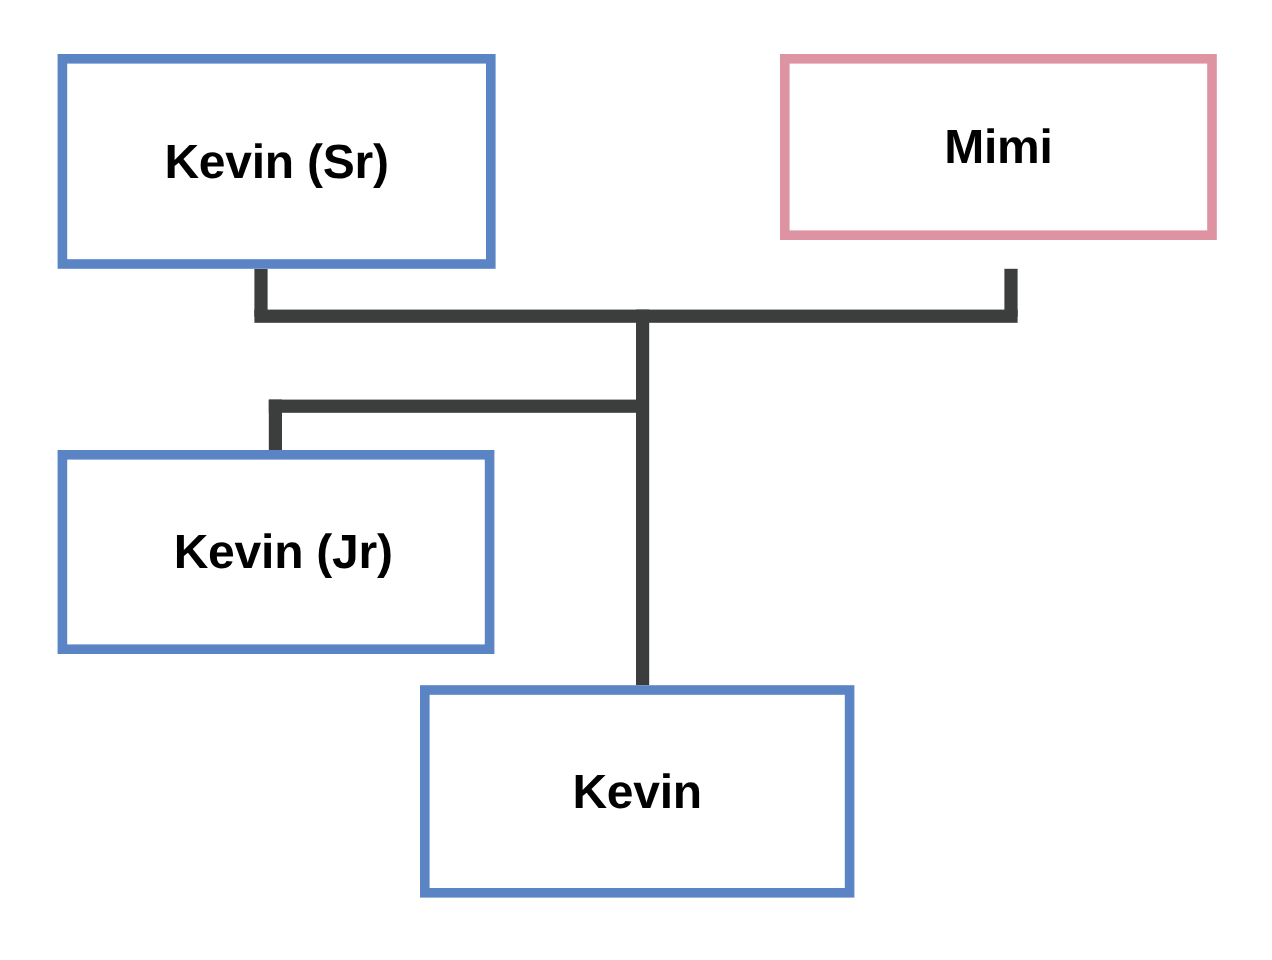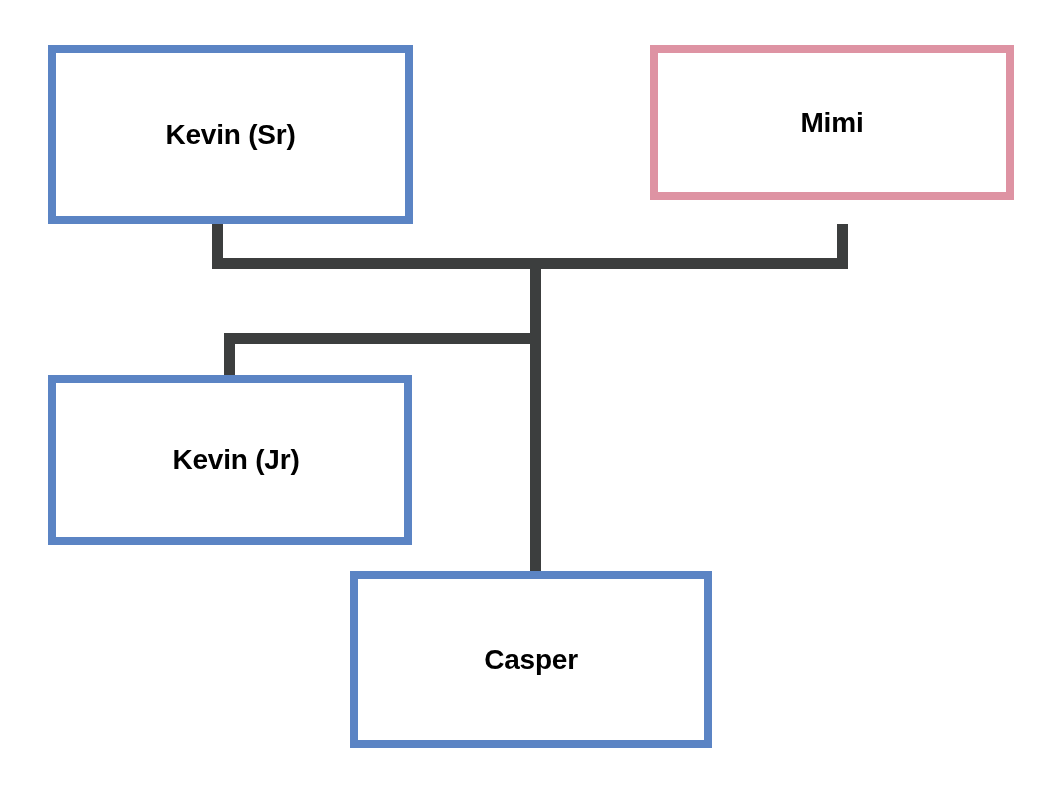--- a/index.html
+++ b/index.html
@@ -21,21 +21,21 @@
   .node {
     position: absolute;
     box-sizing: border-box;
     background: #ffffff;
     display: flex;
     align-items: center;
     justify-content: center;
     z-index: 3;
   }
   .node-label {
-    font-size: 28px;
+    font-size: 40px;
     font-weight: bold;
     color: #000000;
     line-height: 1;
     letter-spacing: -0.2px;
     white-space: nowrap;
     text-align: center;
   }
   .connector {
     position: absolute;
     background: #3C3E3E;
@@ -65,16 +65,16 @@
 
   <div class="node" style="left:650px; top:45px; width:364px; height:155px; border:8px solid #DE93A3;">
     <span class="node-label">Mimi</span>
   </div>
 
   <div class="node" style="left:48px; top:375px; width:364px; height:170px; border:8px solid #5B84C4;padding-left:12px;">
     <span class="node-label">Kevin (Jr)</span>
   </div>
 
   <div class="node" style="left:350px; top:571px; width:362px; height:177px; border:8px solid #5B84C4;">
-    <span class="node-label">Casper</span>
+    <span class="node-label">Kevin</span>
   </div>
 
 </div>
 
 </body></html>

